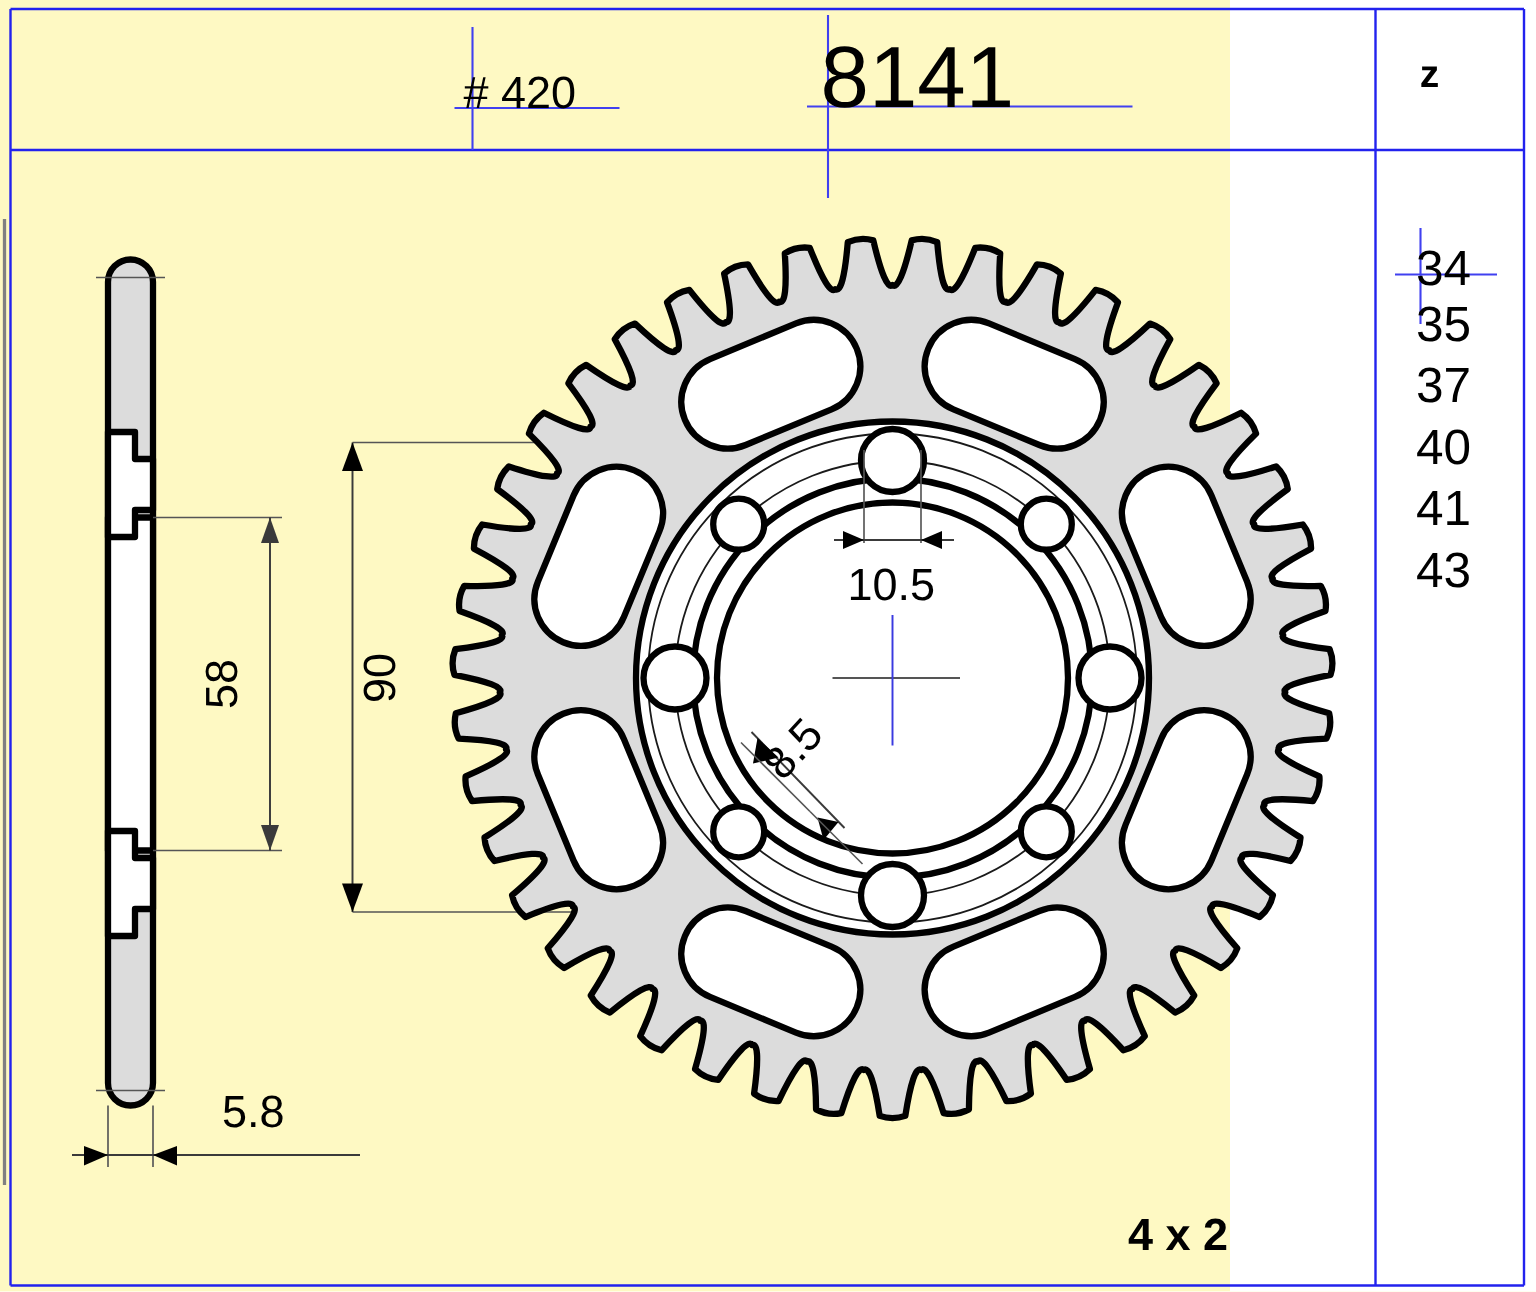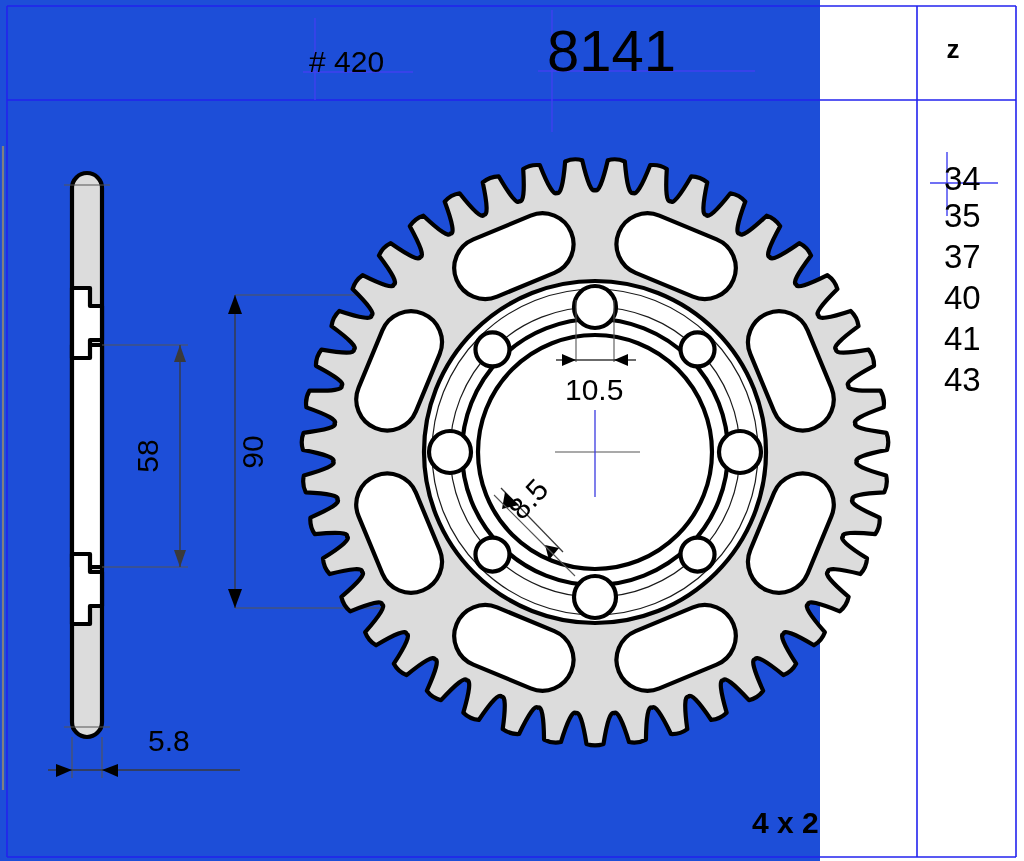--- a/index.html
+++ b/index.html
@@ -1,18 +1,18 @@
 <!DOCTYPE html>
 <html><head>
 <meta charset="utf-8">
 <style>
   html,body{margin:0;padding:0;background:#ffffff;}
   body{width:1024px;height:861px;overflow:hidden;
        font-family:"Liberation Sans", sans-serif;}
-  #sheet{position:relative;width:820px;height:861px;background:#1d4ed8;}
+  #sheet{position:relative;width:820px;height:861px;background:#fef9c3;}
   svg{display:block;}
   .frame{stroke:#2222ee;stroke-width:1.6;fill:none;}
   .guide{stroke:#4040f0;stroke-width:1.4;fill:none;}
   .grayline{stroke:#808080;stroke-width:2.2;fill:none;}
   .part-out{fill:#dcdcdc;stroke:#000;stroke-width:4.2;stroke-linejoin:round;}
   .part-hole{fill:#ffffff;stroke:#000;stroke-width:4.2;stroke-linejoin:round;}
   .thin-circ{fill:none;stroke:#1a1a1a;stroke-width:1.2;}
   .dim{stroke:#3a3a3a;stroke-width:1.3;fill:none;}
   .dimthin{stroke:#555;stroke-width:1.1;fill:none;}
   .ctr{stroke:#555;stroke-width:1.2;fill:none;}

